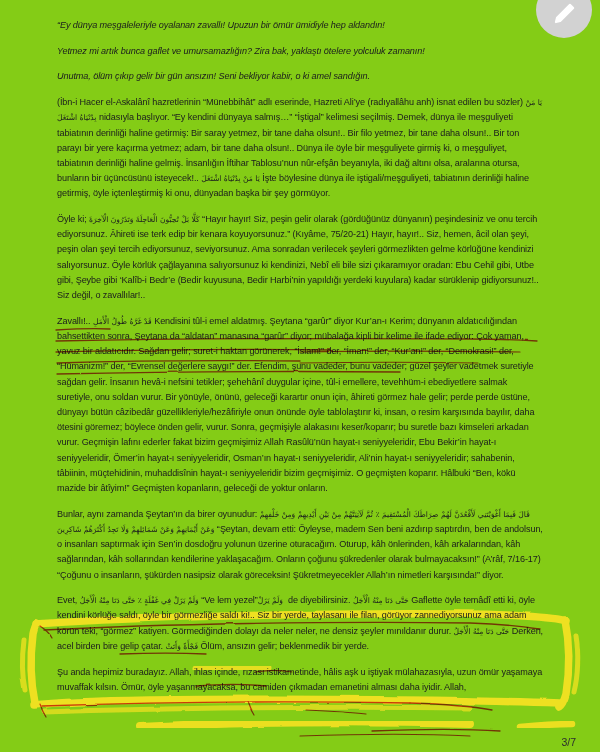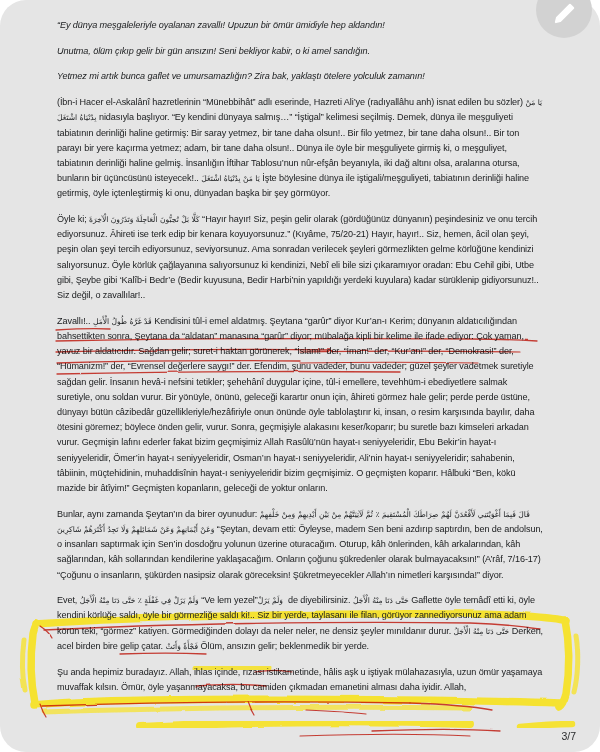--- a/index.html
+++ b/index.html
@@ -14,22 +14,21 @@
     overflow: hidden;
     font-family: "Liberation Sans", sans-serif;
     color: #16181a;
     -webkit-font-smoothing: antialiased;
   }
 
   
   .page {
     position: absolute;
     inset: 0;
-    background: #e5e5e5;
-    border-radius: 26px;
+    background: #84cc16;
   }
 
   
   .edit-fab {
     position: absolute;
     top: -18px;
     right: 8px;
     width: 56px;
     height: 56px;
     border-radius: 50%;
@@ -66,21 +65,21 @@
     direction: rtl;
     unicode-bidi: isolate;
     color: #1a1c1e;
     letter-spacing: 0;
   }
 
   
   .page-number {
     position: absolute;
     right: 24px;
-    bottom: 10px;
+    bottom: 4px;
     font-size: 10.5px;
     color: #2a2c2e;
     z-index: 25;
   }
 
   
   .annotations {
     position: absolute;
     inset: 0;
     z-index: 10;
@@ -125,22 +124,22 @@
 
     <g filter="url(#rough)" opacity="0.9">
       <path d="M140 727 C 230 722, 360 721, 470 724" fill="none" stroke="#f7e223" stroke-width="8" stroke-linecap="round"></path>
       <path d="M520 727 C 540 725, 558 724, 572 724" fill="none" stroke="#f7e223" stroke-width="6.5" stroke-linecap="round"></path>
     </g>
   </svg>
 
   <div class="body-text">
 
     <p class="para italic">“Ey dünya meşgaleleriyle oyalanan zavallı! Upuzun bir ömür ümidiyle hep aldandın!</p>
+    <p class="para italic">Yetmez mi artık bunca gaflet ve umursamazlığın? Zira bak, yaklaştı ötelere yolculuk zamanın!</p>
     <p class="para italic">Unutma, ölüm çıkıp gelir bir gün ansızın! Seni bekliyor kabir, o ki amel sandığın.</p>
-    <p class="para italic">Yetmez mi artık bunca gaflet ve umursamazlığın? Zira bak, yaklaştı ötelere yolculuk zamanın!</p>
 
     <p class="para"><span>(İbn-i Hacer el-Askalânî hazretlerinin “Münebbihât” adlı eserinde, Hazreti Ali’ye (radıyallâhu anh) isnat edilen bu sözler) </span><span class="ar">يَا مَنْ بِدُنْيَاهُ اشْتَغَلَ</span><span> nidasıyla başlıyor. </span><span class="it">“Ey kendini dünyaya salmış…”</span><span> “İştigal” kelimesi seçilmiş. Demek, dünya ile meşguliyeti tabiatının derinliği haline getirmiş: Bir saray yetmez, bir tane daha olsun!.. Bir filo yetmez, bir tane daha olsun!.. Bir ton parayı bir yere kaçırma yetmez; adam, bir tane daha olsun!.. Dünya ile öyle bir meşguliyete girmiş ki, o meşguliyet, tabiatının derinliği haline gelmiş. İnsanlığın İftihar Tablosu’nun nûr-efşân beyanıyla, iki dağ altını olsa, aralarına otursa, bunların bir üçüncüsünü isteyecek!.. </span><span class="ar">يَا مَنْ بِدُنْيَاهُ اشْتَغَلَ</span><span> İşte böylesine dünya ile iştigali/meşguliyeti, tabiatının derinliği haline getirmiş, öyle içtenleştirmiş ki onu, dünyadan başka bir şey görmüyor.</span></p>
     <p class="para"><span>Öyle ki; </span><span class="ar">كَلَّا بَلْ تُحِبُّونَ الْعَاجِلَةَ وَتَذَرُونَ الْآخِرَةَ</span><span class="it"> “Hayır hayır! Siz, peşin gelir olarak (gördüğünüz dünyanın) peşindesiniz ve onu tercih ediyorsunuz. Âhireti ise terk edip bir kenara koyuyorsunuz.”</span><span> (Kıyâme, 75/20-21) Hayır, hayır!.. Siz, hemen, âcil olan şeyi, peşin olan şeyi tercih ediyorsunuz, seviyorsunuz. Ama sonradan verilecek şeyleri görmezlikten gelme körlüğüne kendinizi salıyorsunuz. Öyle körlük çağlayanına salıyorsunuz ki kendinizi, Nebî eli bile sizi çıkaramıyor oradan: Ebu Cehil gibi, Utbe gibi, Şeybe gibi ‘Kalîb-i Bedr’e (Bedir kuyusuna, Bedir Harbi’nin yapıldığı yerdeki kuyulara) kadar sürüklenip gidiyorsunuz!.. Siz değil, o zavallılar!..</span></p>
     <p class="para"><span>Zavallı!.. </span><span class="ar">قَدْ غَرَّهُ طُولُ الْأَمَلِ</span><span> Kendisini tûl-i emel aldatmış. Şeytana “garûr” diyor Kur’an-ı Kerim; dünyanın aldatıcılığından bahsettikten sonra, Şeytana da “aldatan” manasına “garûr” diyor; mübalağa kipli bir kelime ile ifade ediyor: Çok yaman, yavuz bir aldatıcıdır. Sağdan gelir; suret-i haktan görünerek, “İslam!” der, “İman!” der, “Kur’an!” der, “Demokrasi!” der, “Hümanizm!” der, “Evrensel değerlere saygı!” der. Efendim, şunu vadeder, bunu vadeder; güzel şeyler vadetmek suretiyle sağdan gelir. İnsanın hevâ-i nefsini tetikler; şehehânî duygular içine, tûl-i emellere, tevehhüm-i ebediyetlere salmak suretiyle, onu soldan vurur. Bir yönüyle, önünü, geleceği karartır onun için, âhireti görmez hale gelir; perde perde üstüne, dünyayı bütün câzibedâr güzellikleriyle/hezâfiriyle onun önünde öyle tablolaştırır ki, insan, o resim karşısında bayılır, daha ötesini göremez; böylece önden gelir, vurur. Sonra, geçmişiyle alakasını keser/koparır; bu suretle bazı kimseleri arkadan vurur. Geçmişin lafını ederler fakat bizim geçmişimiz Allah Rasûlü’nün hayat-ı seniyyeleridir, Ebu Bekir’in hayat-ı seniyyeleridir, Ömer’in hayat-ı seniyyeleridir, Osman’ın hayat-ı seniyyeleridir, Ali’nin hayat-ı seniyyeleridir; sahabenin, tâbiinin, müçtehidinin, muhaddisînin hayat-ı seniyyeleridir bizim geçmişimiz. O geçmişten koparır. Hâlbuki </span><span class="it">“Ben, kökü mazide bir âtîyim!”</span><span> Geçmişten kopanların, geleceği de yoktur onların.</span></p>
     <p class="para"><span>Bunlar, aynı zamanda Şeytan’ın da birer oyunudur: </span><span class="ar">قَالَ فَبِمَا أَغْوَيْتَنِي لَأَقْعُدَنَّ لَهُمْ صِرَاطَكَ الْمُسْتَقِيمَ ٪ ثُمَّ لَآتِيَنَّهُمْ مِنْ بَيْنِ أَيْدِيهِمْ وَمِنْ خَلْفِهِمْ وَعَنْ أَيْمَانِهِمْ وَعَنْ شَمَائِلِهِمْ وَلَا تَجِدُ أَكْثَرَهُمْ شَاكِرِينَ</span><span class="it"> “Şeytan, devam etti: Öyleyse, madem Sen beni azdırıp saptırdın, ben de andolsun, o insanları saptırmak için Sen’in dosdoğru yolunun üzerine oturacağım. Oturup, kâh önlerinden, kâh arkalarından, kâh sağlarından, kâh sollarından kendilerine yaklaşacağım. Onların çoğunu şükredenler olarak bulmayacaksın!”</span><span> (A’râf, 7/16-17) “Çoğunu o insanların, şükürden nasipsiz olarak göreceksin! Şükretmeyecekler Allah’ın nimetleri karşısında!” diyor.</span></p>
     <p class="para"><span>Evet, </span><span class="ar">وَلَمْ يَزَلْ فِي غَفْلَةٍ ٪ حَتَّى دَنَا مِنْهُ الْأَجَلُ</span><span class="it"> “Ve lem yezel”</span><span class="ar"> وَلَمْ يَزَلْ</span><span> de diyebilirsiniz. </span><span class="ar">حَتَّى دَنَا مِنْهُ الْأَجَلُ</span><span> Gaflette öyle temâdî etti ki, öyle kendini körlüğe saldı, öyle bir görmezliğe saldı ki!.. Siz bir yerde, taylasanı ile filan, görüyor zannediyorsunuz ama adam körün teki, “görmez” katiyen. Görmediğinden dolayı da neler neler, ne densiz şeyler mınıldanır durur. </span><span class="ar">حَتَّى دَنَا مِنْهُ الْأَجَلُ</span><span> Derken, acel birden bire gelip çatar. </span><span class="ar">فَجْأَةً وَأَتَتْ</span><span> Ölüm, ansızın gelir; beklenmedik bir yerde.</span></p>
     <p class="para">Şu anda hepimiz buradayız. Allah, ihlas içinde, rızası istikametinde, hâlis aşk u iştiyak mülahazasıyla, uzun ömür yaşamaya muvaffak kılsın. Ömür, öyle yaşanmayacaksa, bu camiden çıkmadan emanetini alması daha iyidir. Allah,</p>
 
   </div>
 

